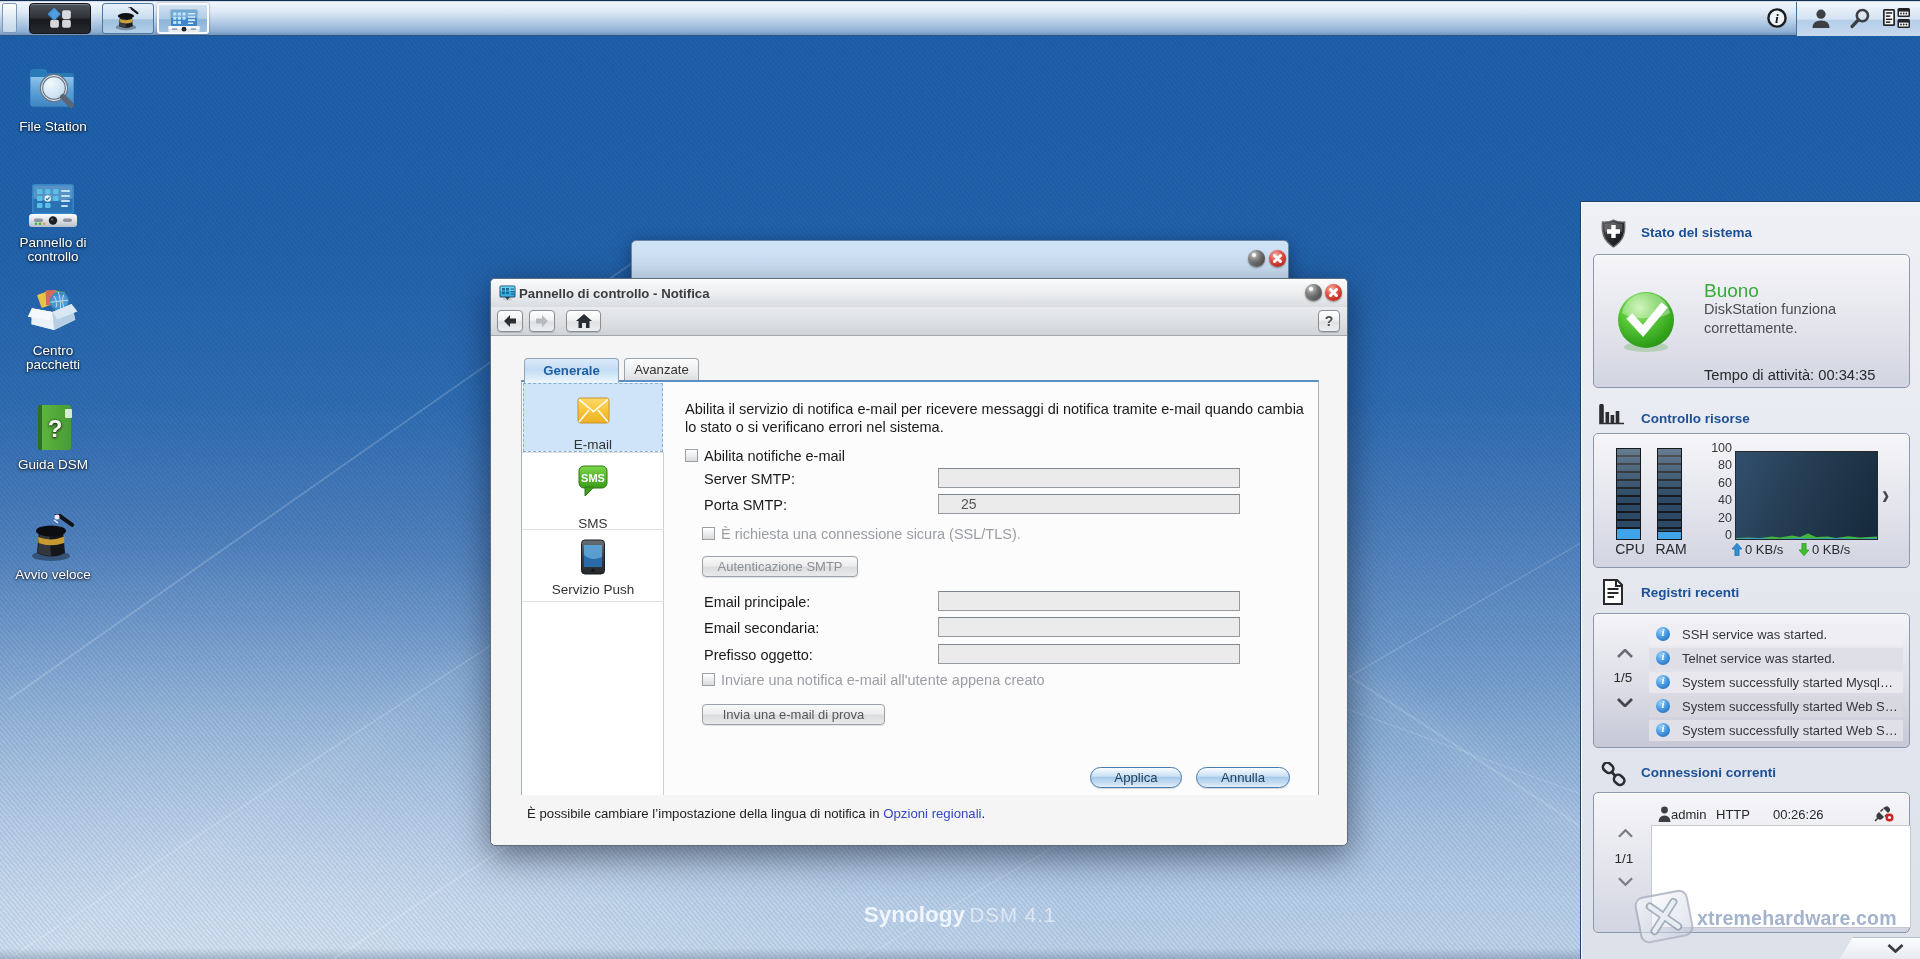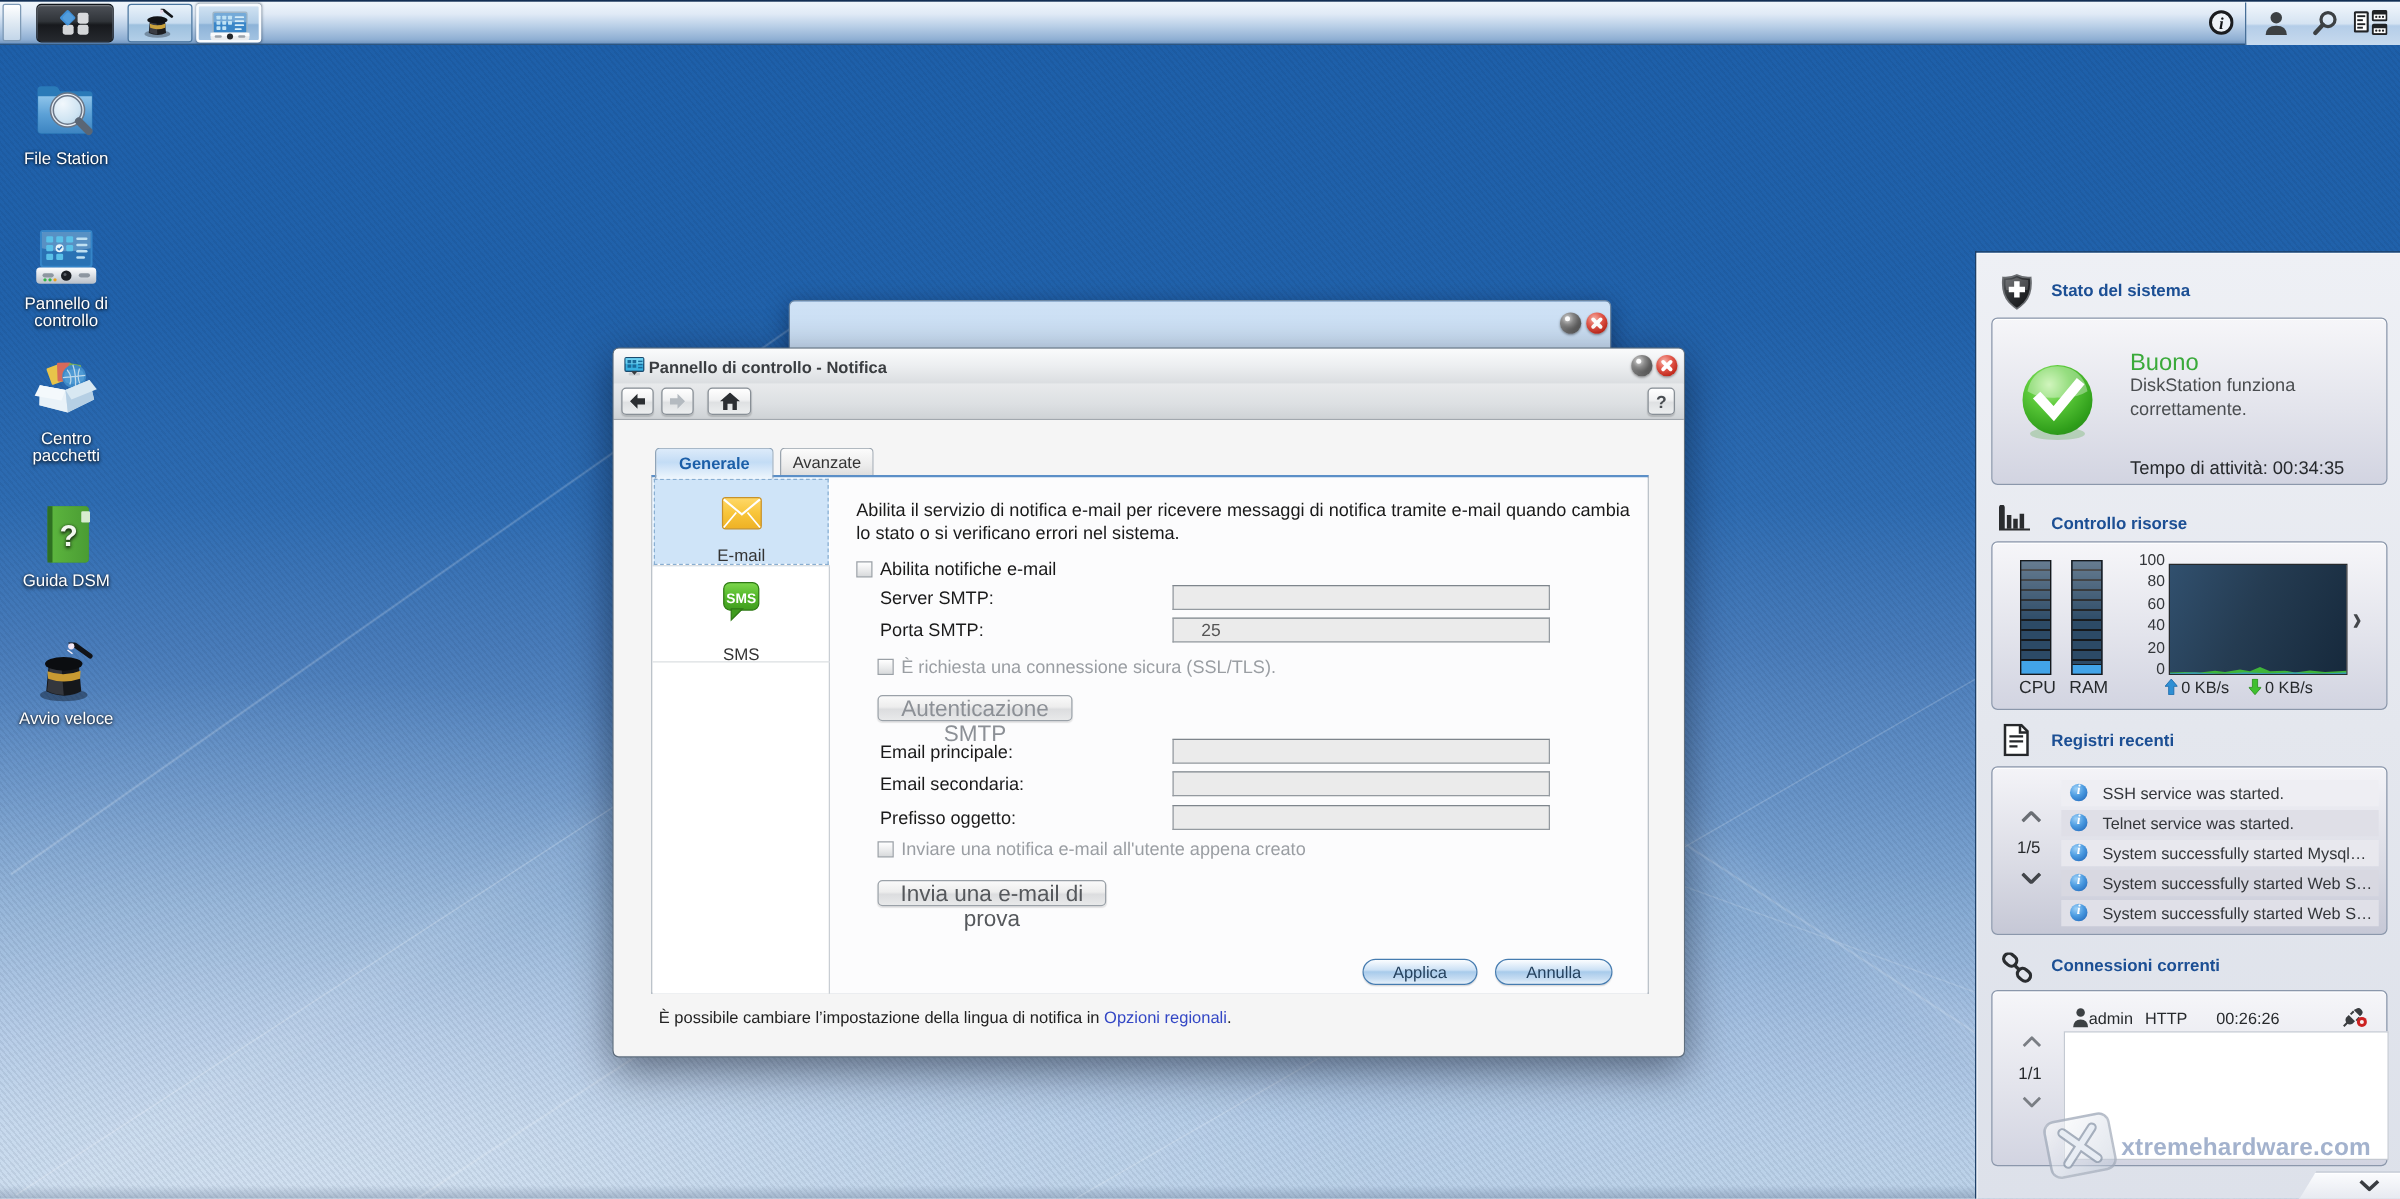--- a/index.html
+++ b/index.html
@@ -63,21 +63,21 @@
 .sidebar { position:absolute; left:0; top:0; width:142px; height:413px; background:#fff; border-right:1px solid #c9ced4; }
 .srow { position:absolute; left:0; width:142px; text-align:center; font-size:13.5px; color:#333; border-bottom:1px solid #dcdfe2; }
 .srow.sel { background:#cfe4f8; box-shadow:inset 0 0 0 1px #fff; outline:1px dashed #88aed2; outline-offset:-2px; }
 .srow svg { display:block; margin:0 auto; }
 .cmain { position:absolute; left:142px; top:0; width:654px; height:413px; background:#fcfcfd; font-size:14.5px; color:#1a1a1a; }
 .desc { position:absolute; left:21px; top:19px; width:624px; line-height:17.5px; }
 .cb { position:absolute; width:13px; height:13px; border:1px solid #9aa0a6; background:linear-gradient(180deg,#fff,#e9eaeb 60%,#d8dadc); }
 .flabel { position:absolute; left:40px; font-size:14.5px; color:#1a1a1a; }
 .finput { position:absolute; left:274px; width:302px; height:20px; background:#ebebeb; border:1px solid #949aa0; border-top-color:#7e858c; font-size:14px; color:#555; padding:1px 5px 0 22px; }
 .gray { color:#9a9ea3; }
-.gbtn { position:absolute; border:1px solid #9aa1a8; border-radius:4px; font-size:18px; text-align:center;
+.gbtn { position:absolute; border:1px solid #9aa1a8; border-radius:4px; font-size:13px; text-align:center;
   background:linear-gradient(180deg,#fafafa 0%,#ededed 45%,#dcdddf 55%,#e8e9ea 100%); box-shadow:0 1px 1px rgba(0,0,0,.1); }
 .pill { position:absolute; top:385px; height:21px; border:1px solid #467cb0; border-radius:11px; font-size:13.2px; color:#24415e; text-align:center; line-height:20px;
   background:linear-gradient(180deg,#fbfdff 0%,#cce1f5 42%,#a8cbeb 50%,#c5dcf2 78%,#e5f0fa 100%); box-shadow:0 1px 1px rgba(0,0,0,.15); }
 .mw-foot { position:absolute; left:36px; top:470px; font-size:13.2px; color:#222; }
 .mw-foot a { color:#3347c5; text-decoration:none; }
 
 .panel { position:absolute; left:1580px; top:201px; width:340px; height:758px;
   background:linear-gradient(180deg,#eef0f5 0%,#e4e7ee 50%,#dde1ea 100%);
   border-top:1px solid #1d3f66; border-left:1px solid #1d3f66; box-shadow:inset 1px 1px 0 #f8fafc; }
 .phead { position:absolute; left:60px; font-size:13.5px; font-weight:bold; color:#1c4f94; }
@@ -292,20 +292,36 @@
                     <stop offset=".5" stop-color="#54b82a"></stop>
                     <stop offset="1" stop-color="#3f9c1e"></stop>
                   </linearGradient>
                 </defs>
               <rect x="2" y="2" width="28" height="22" rx="5" fill="url(#smsg)" stroke="#2e7a14" stroke-width="1"></rect>
               <path d="M8 23 L8 32 L17 23 Z" fill="#3f9c1e" stroke="#2e7a14" stroke-width="1"></path>
               <text x="16" y="18" text-anchor="middle" font-size="11" font-weight="bold" fill="#fff">SMS</text>
             </svg>
             <div style="margin-top:16px;">SMS</div>
           </div>
+          <div class="srow" style="top:148px; height:72px;">
+            <svg width="26" height="36" viewBox="0 0 26 36" style="margin-top:9px;">
+              <defs>
+                  <linearGradient id="phg" x1="0" y1="0" x2="0" y2="1">
+                    <stop offset="0" stop-color="#6a7077"></stop>
+                    <stop offset=".5" stop-color="#3a3f45"></stop>
+                    <stop offset="1" stop-color="#24282d"></stop>
+                  </linearGradient>
+                </defs>
+              <rect x="1.5" y="1" width="23" height="34" rx="3.5" fill="url(#phg)" stroke="#1a1d21" stroke-width="1"></rect>
+              <rect x="4" y="6" width="18" height="22" fill="#2a6aa8"></rect>
+              <path d="M4 6 L22 6 L22 18 Q12 23 4 16 Z" fill="#5a9ed0"></path>
+              <circle cx="13" cy="31.2" r="1.8" fill="#14161a"></circle>
+            </svg>
+            <div style="margin-top:7px;">Servizio Push</div>
+          </div>
         </div>
         <div class="cmain">
           <div class="desc">Abilita il servizio di notifica e-mail per ricevere messaggi di notifica tramite e-mail quando cambia lo stato o si verificano errori nel sistema.</div>
           <div class="cb" style="left:21px; top:67px;"></div>
           <div class="flabel" style="top:66px;">Abilita notifiche e-mail</div>
           <div class="flabel" style="top:89px;">Server SMTP:</div>
           <div class="finput" style="top:86px;"></div>
           <div class="flabel" style="top:115px;">Porta SMTP:</div>
           <div class="finput" style="top:112px;">25</div>
           <div class="cb" style="left:38px; top:145px;"></div>
@@ -457,20 +473,24 @@
   </div>
   <div id="wmark" style="position:absolute; left:1637px; top:890px; z-index:30;">
     <div style="position:absolute; left:0; top:3px; width:54px; height:47px; background:linear-gradient(135deg, rgba(255,255,255,.6), rgba(185,195,212,.45)); border:2px solid rgba(155,165,180,.65); border-radius:9px; transform:rotate(-11deg);">
       <svg width="50" height="43" viewBox="0 0 50 43">
           <path d="M13 9 L37 34 M37 9 L13 34" stroke="rgba(140,152,170,.75)" stroke-width="8" stroke-linecap="round"></path>
           <path d="M13 9 L37 34 M37 9 L13 34" stroke="rgba(240,244,250,.9)" stroke-width="4.6" stroke-linecap="round"></path>
         </svg>
     </div>
     <div style="position:absolute; left:60px; top:17px; font-size:19.5px; font-weight:bold; color:rgba(128,148,186,.72); text-shadow:0 1px 1px rgba(255,255,255,.45); letter-spacing:.2px;">xtremehardware.com</div>
   </div>
+  <div id="synotext" style="position:absolute; left:0; top:902px; width:1920px; text-align:center;">
+    <span style="font-size:22.5px; font-weight:bold; color:rgba(245,250,255,.9);">Synology</span>
+    <span style="font-size:20.5px; color:rgba(255,255,255,.55); letter-spacing:1px;"> DSM 4.1</span>
+  </div>
   <div class="taskbar" id="taskbar">
     <div class="showdesk"></div>
     <div class="menubtn">
       <svg width="27" height="22" viewBox="0 0 34 26" style="position:absolute;left:17px;top:4px;">
         <rect x="19" y="2" width="11" height="11" rx="2.5" fill="#d8dadd"></rect>
         <rect x="4" y="14" width="11" height="10" rx="2.5" fill="#d4d6d9"></rect>
         <rect x="19" y="14" width="11" height="10" rx="2.5" fill="#d4d6d9"></rect>
         <rect x="3" y="1" width="12" height="12" rx="2" fill="#3f8fd6" transform="rotate(45 9 7)"></rect>
         <rect x="5" y="2.5" width="9" height="9" rx="2" fill="#5ba3e0" transform="rotate(45 9.5 7)" opacity=".7"></rect>
       </svg>

